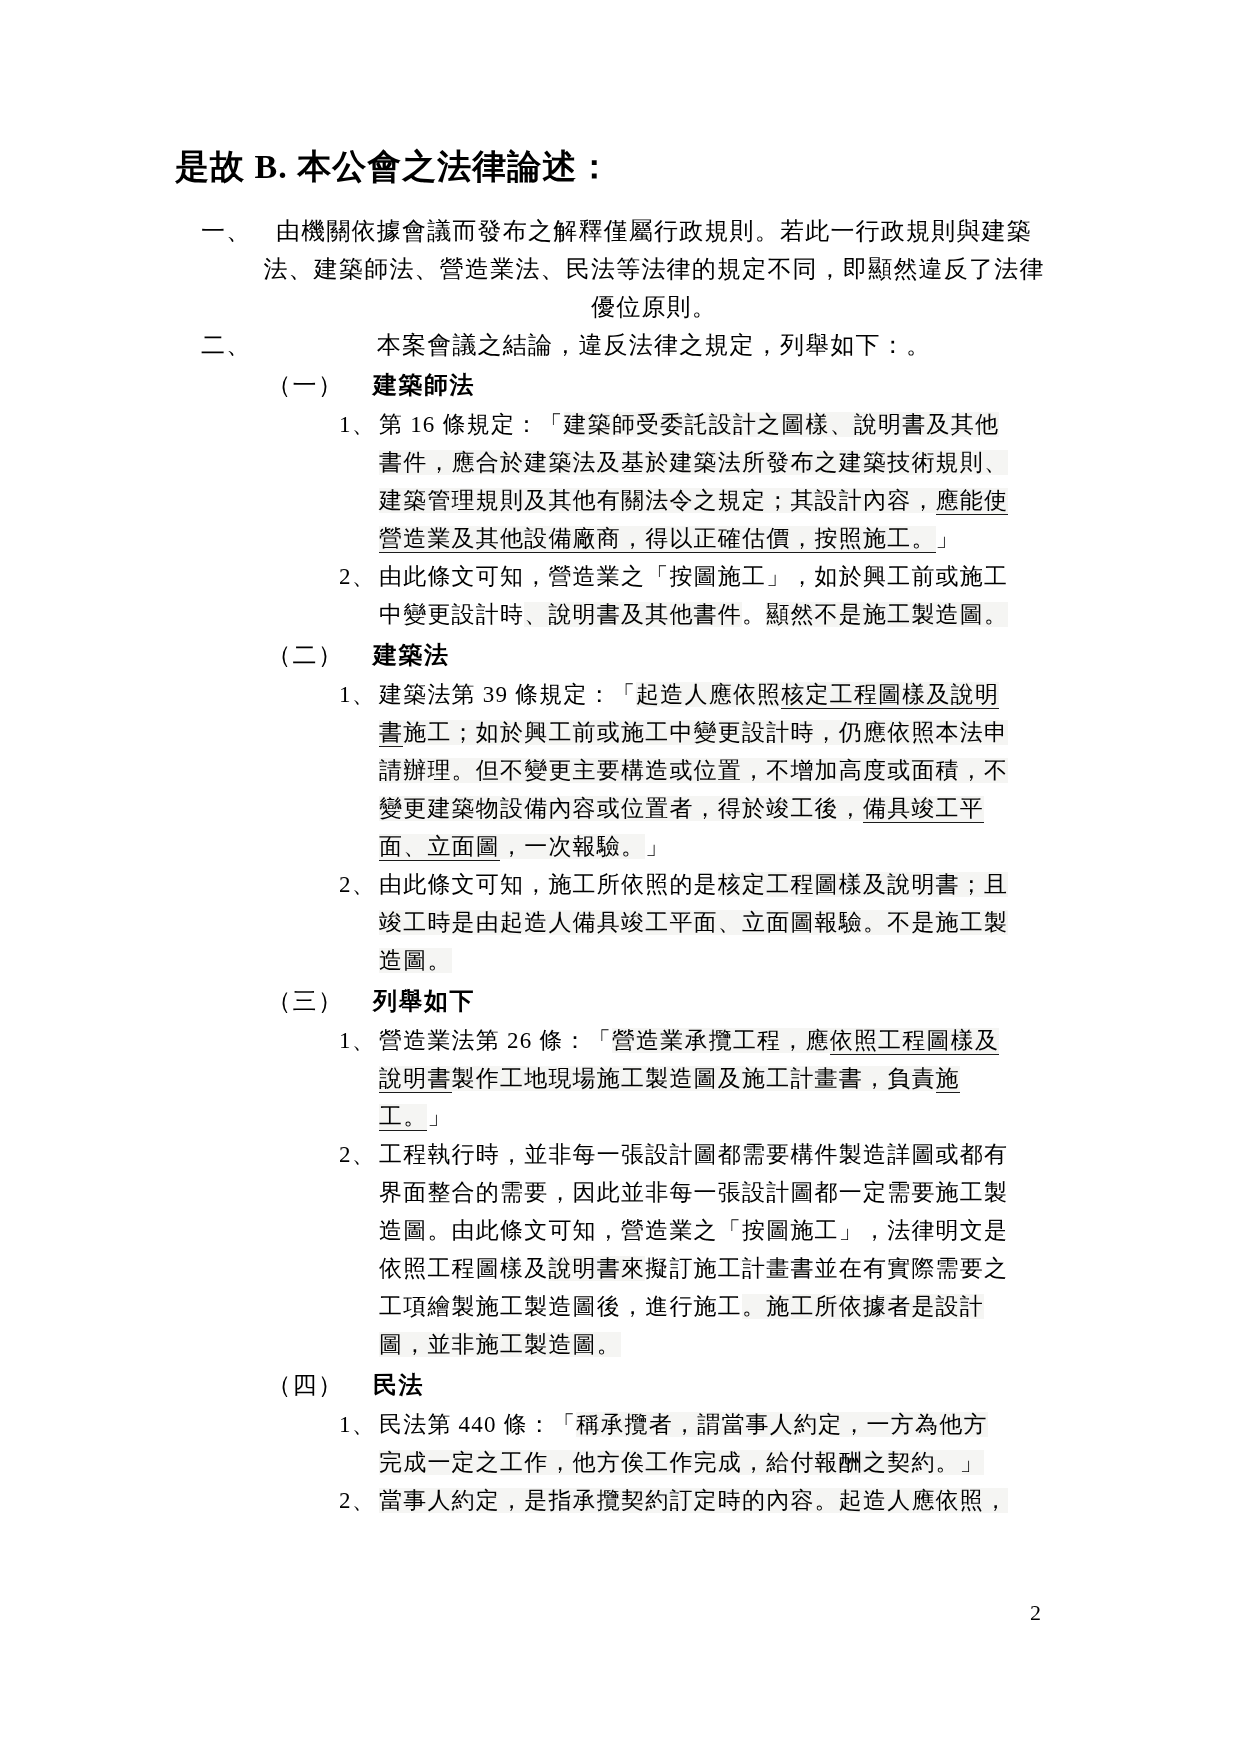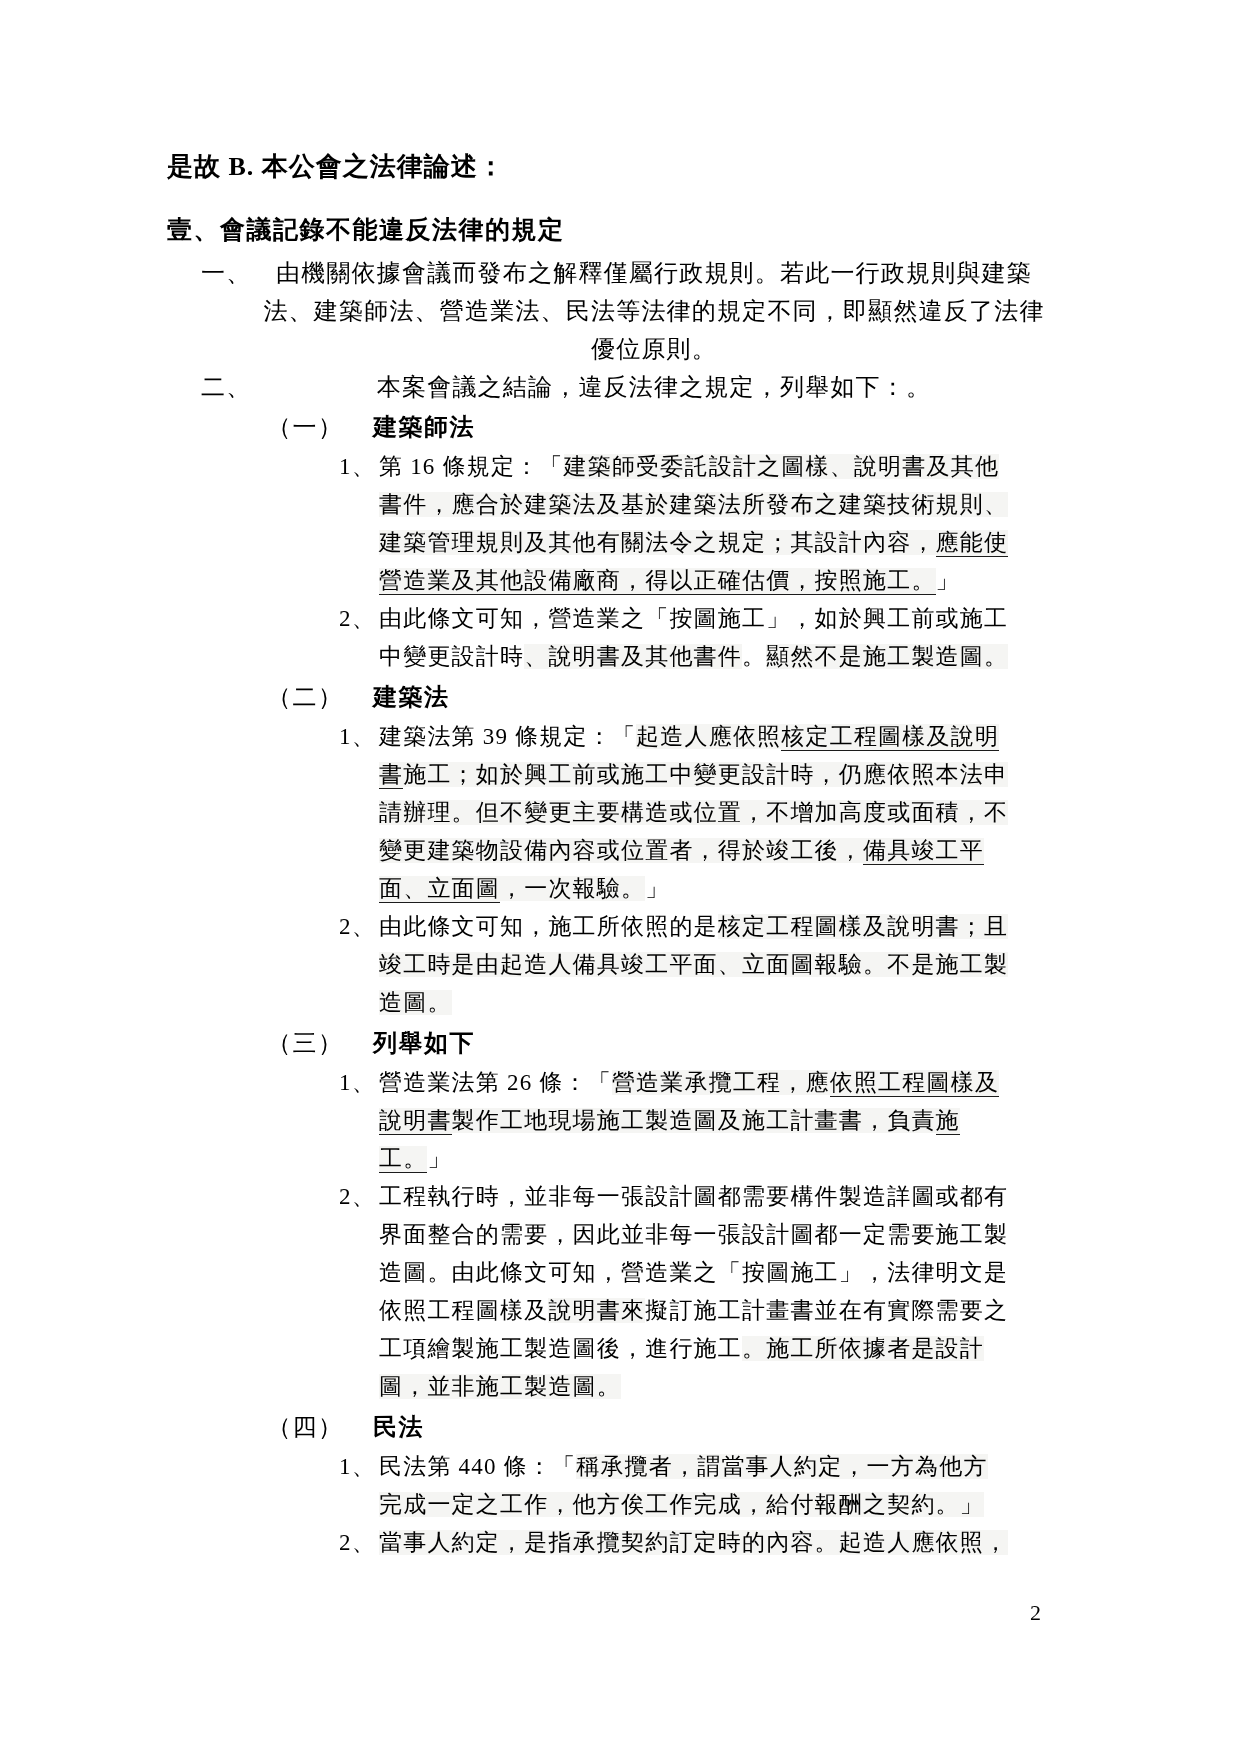--- a/index.html
+++ b/index.html
@@ -7,22 +7,22 @@
     position:relative;
     width:1241px;height:1755px;
     background:#ffffff;
     font-family:"Liberation Serif","DejaVu Serif",serif;
     color:#000;
     overflow:hidden;
     margin:0 auto;
   }
   .content{padding:150px 120px 0 167px;width:954px;}
   .doc-title{
-    font-size:26px;font-weight:700;line-height:34px;
-    letter-spacing:1px;margin:0 0 28px 0;
+    font-size:34px;font-weight:700;line-height:34px;
+    letter-spacing:1px;margin:0 0 28px 8px;
   }
   .h1{
     font-size:25px;font-weight:700;line-height:36px;
     letter-spacing:1.5px;margin:0 0 6px 0;
   }
   .l1{
     display:flex;margin-left:34px;width:848px;
     font-size:24px;line-height:38px;letter-spacing:1.2px;
   }
   .l1 .marker{flex:none;width:58px;}
@@ -46,21 +46,20 @@
     position:absolute;left:1030px;top:1600px;
     font-size:22px;letter-spacing:0;
   }
 </style>
 </head>
 <body>
 
 <div class="page">
   <div class="content">
     <p class="doc-title">是故 B. 本公會之法律論述：</p>
-    <p class="h1">壹、會議記錄不能違反法律的規定</p>
     <div>
         <div class="l1">
           <span class="marker">一、</span>
           <span class="l1-text">由機關依據會議而發布之解釋僅屬行政規則。若此一行政規則與建築法、建築師法、營造業法、民法等法律的規定不同，即顯然違反了法律優位原則。</span>
         </div>
         <div class="l1">
           <span class="marker">二、</span>
           <span class="l1-text">本案會議之結論，違反法律之規定，列舉如下：。</span>
         </div>
       </div>

